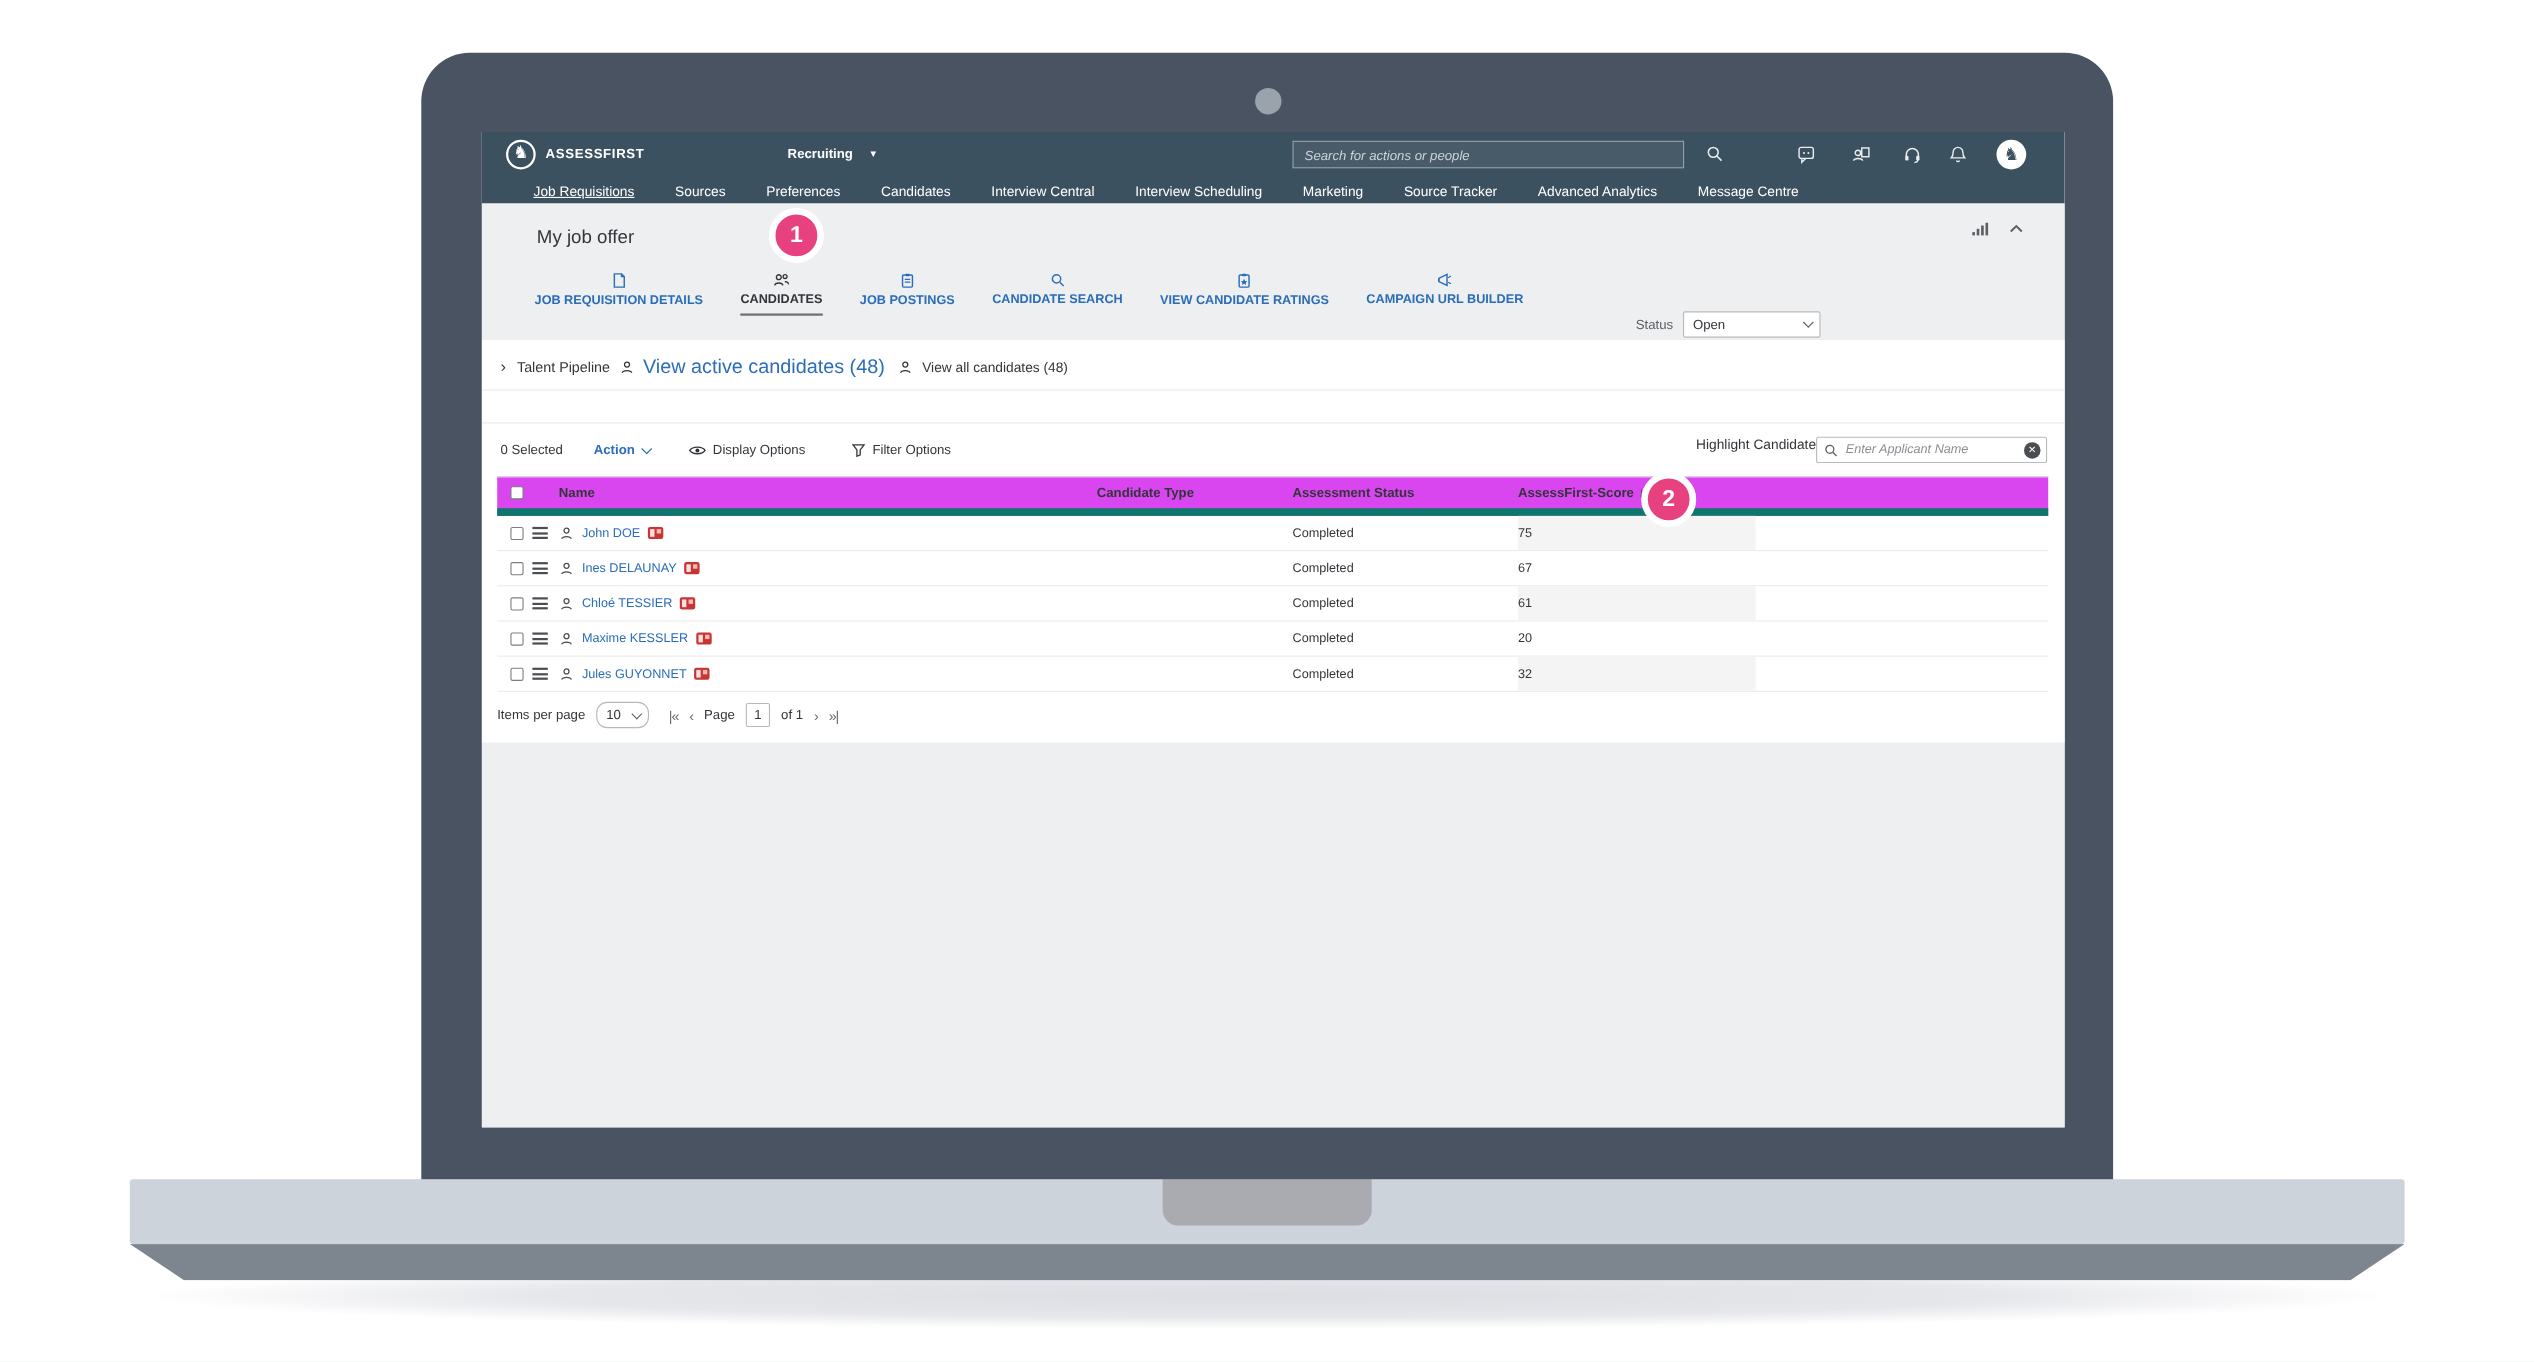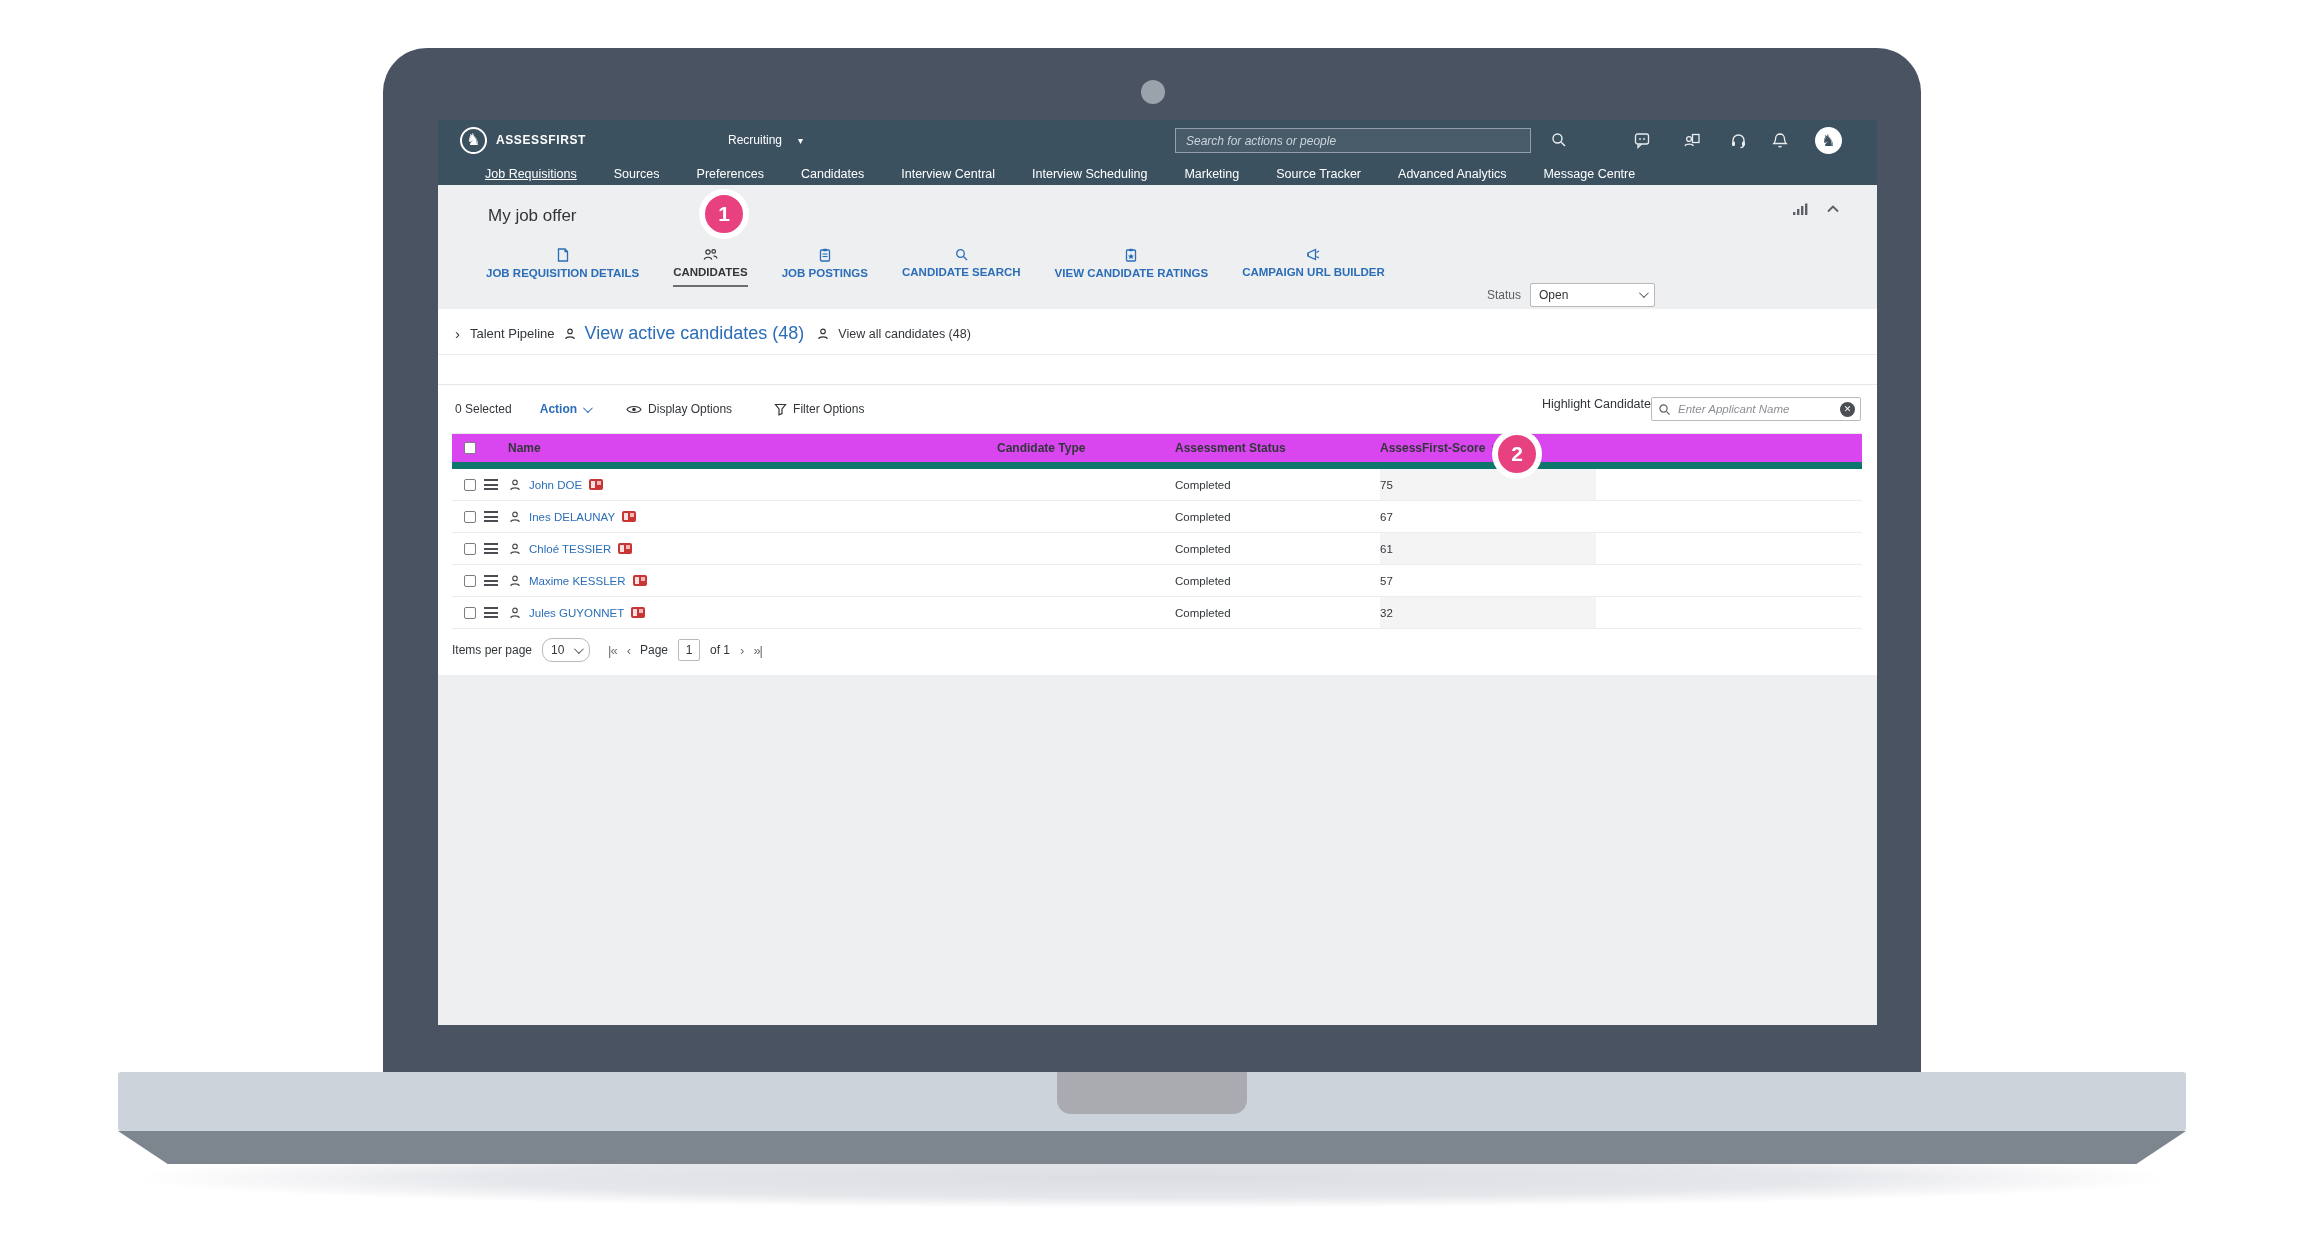--- a/index.html
+++ b/index.html
@@ -28,21 +28,21 @@
          background:#edeff0; overflow:hidden; }
 
   
   .topbar { position:absolute; left:0; top:0; width:100%; height:40px; background:#3c5160; }
   .brand { position:absolute; left:22px; top:0; height:40px; display:flex; align-items:center; gap:9px; }
   .logo-circle { width:27px; height:27px; border:2px solid #fff; border-radius:50%;
                  display:flex; align-items:center; justify-content:center;
                  color:#fff; font-size:16px; line-height:1; }
   .brand-name { color:#fff; font-size:12px; font-weight:bold; letter-spacing:.6px; }
   .module { position:absolute; left:278px; top:0; height:40px; display:flex; align-items:center;
-            gap:16px; color:#fff; font-size:12px; font-weight:normal; cursor:pointer;margin-left:12px; }
+            gap:16px; color:#fff; font-size:12px; font-weight:bold; cursor:pointer; }
   .module .caret { font-size:10px; }
   .gsearch { position:absolute; left:737px; top:8px; width:356px; height:25px; }
   .gsearch input { width:100%; height:100%; background:rgba(255,255,255,.06);
                    border:1px solid #93a0ab; color:#e8edf1; font-size:12px; font-style:italic;
                    padding:0 10px; outline:none; font-family:inherit; }
   .gsearch input::placeholder { color:#cdd4da; font-style:italic; }
   .tb-ic { position:absolute; top:0; height:40px; display:flex; align-items:center; color:#e9edf0; }
   .avatar { position:absolute; left:1377px; top:7px; width:27px; height:27px; border-radius:50%;
             background:#fff; color:#3c5160; display:flex; align-items:center; justify-content:center;
             font-size:16px; line-height:1; }
@@ -426,21 +426,21 @@
               <span class="cell-name">
                 <svg class="ic" width="14" height="14" viewBox="0 0 16 16" style="color:#4a4d51">
                     <circle cx="8" cy="5" r="2.6" fill="none" stroke="currentColor" stroke-width="1.3"></circle>
                     <path d="M3 13.5 c1-3 9-3 10 0" fill="none" stroke="currentColor" stroke-width="1.3"></path>
                   </svg>
                 <span class="name-link">Maxime KESSLER</span>
                 <span class="flagbox"></span>
               </span>
               <span class="cell-txt"></span>
               <span class="cell-txt">Completed</span>
-              <span class="cell-score">57</span>
+              <span class="cell-score">20</span>
               <span></span>
             </div>
 
             <div class="trow r4">
               <span class="cb"></span>
               <span class="burger">
                   <i></i>
                   <i></i>
                   <i></i>
                 </span>

